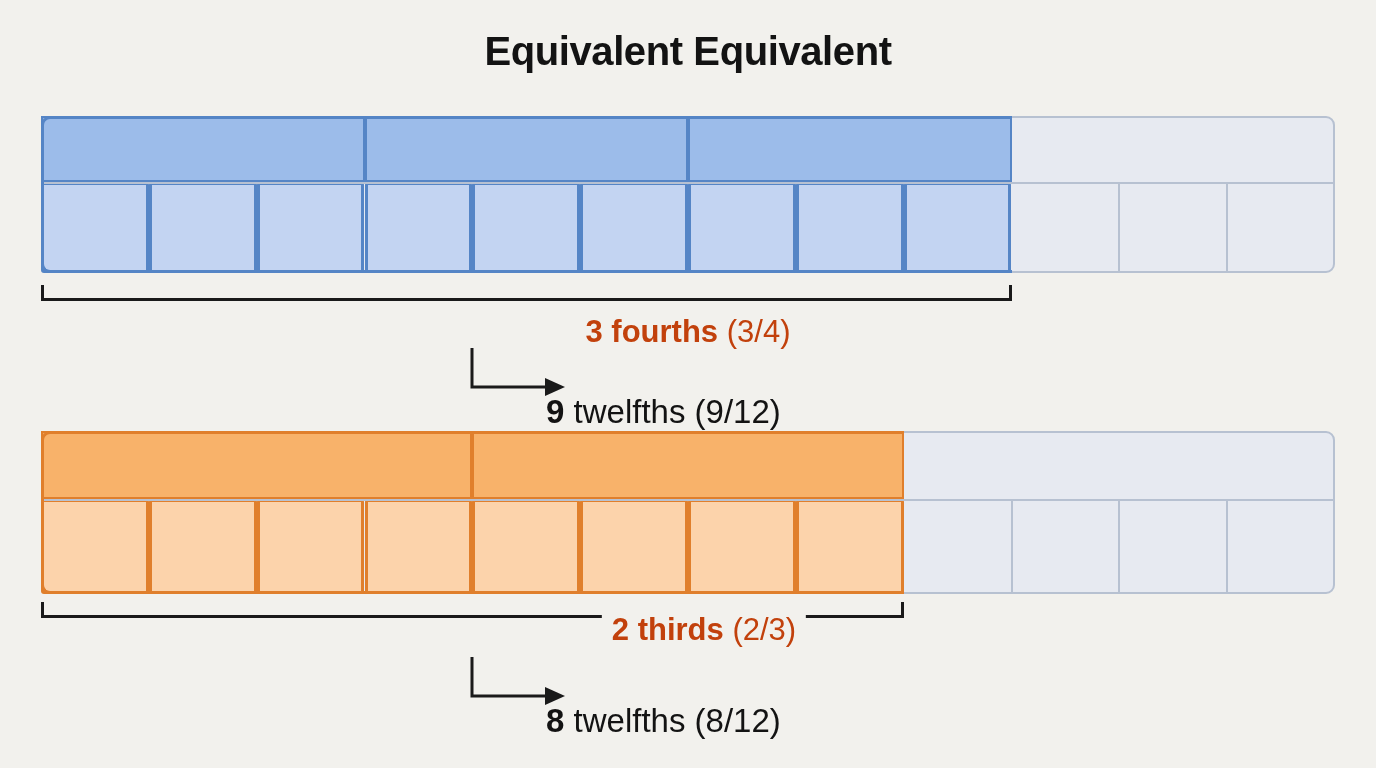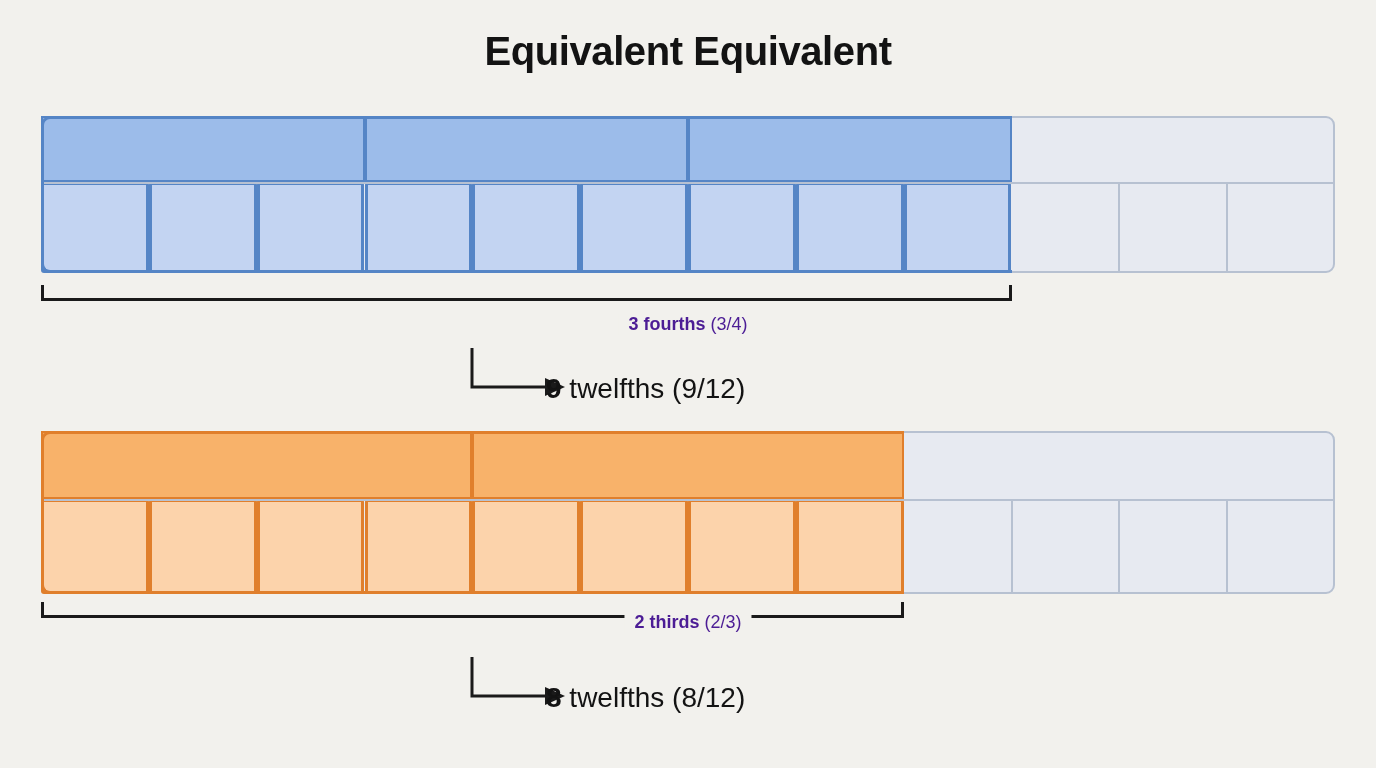--- a/index.html
+++ b/index.html
@@ -160,41 +160,42 @@
     top: 0;
     width: 3px;
     height: 16px;
     background: #1a1a1a;
   }
   .bracket .btick.l { left: 0; }
   .bracket .btick.r { right: 0; }
 
   .bracket-label {
     position: absolute;
-    font-size: 18px;
-    color: #4c1d95;
+    font-size: 31px;
+    color: #c2410c;
     white-space: nowrap;
     background: #f2f1ed;
     padding: 0 10px;
     transform: translateX(-50%);
   }
   .bracket-label b { font-weight: bold; }
   .bracket-label span { font-weight: normal; }
 
   
   .elbow {
     position: absolute;
   }
   .elbow svg { display: block; }
 
   .arrow-label {
     position: absolute;
-    font-size: 28px;
+    font-size: 33px;
     color: #131313;
     white-space: nowrap;
+    margin-top: 20px;
   }
   .arrow-label b { font-weight: bold; }
   .arrow-label span { font-weight: normal; }
 </style>
 </head>
 <body>
 
 <div id="stage">
 
   <div class="title">Equivalent Equivalent</div>
@@ -279,21 +280,21 @@
     </div>
     <div class="row-split"></div>
     <div class="bar-round" style="width: 862.667px;"></div>
   </div>
 
   <div class="bracket" id="bracket-1" style="left: 41px; top: 602px; width: 862.667px;">
     <div class="bline"></div>
     <div class="btick l"></div>
     <div class="btick r"></div>
   </div>
-  <div class="bracket-label" id="bracket-label-1" style="left: 688px; top: 612px;">
+  <div class="bracket-label" id="bracket-label-1" style="left: 704px; top: 612px;">
     <b>2 thirds</b>
     <span>(2/3)</span>
   </div>
 
   <div class="elbow" id="elbow-1" style="left: 469px; top: 657px;">
     <svg width="100" height="48" viewBox="0 0 100 48">
       <path d="M3,0 L3,39 L78,39" fill="none" stroke="#1a1a1a" stroke-width="3"></path>
       <path d="M76,30 L96,39 L76,48 Z" fill="#1a1a1a"></path>
     </svg>
   </div>

